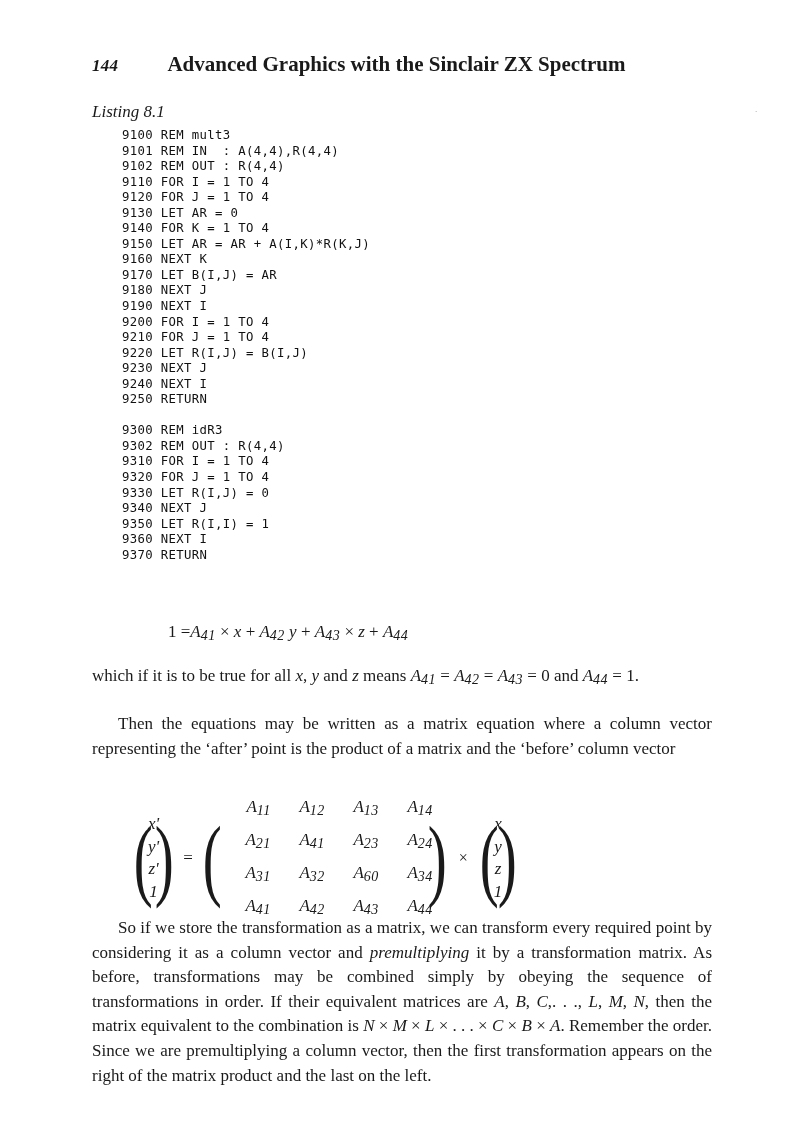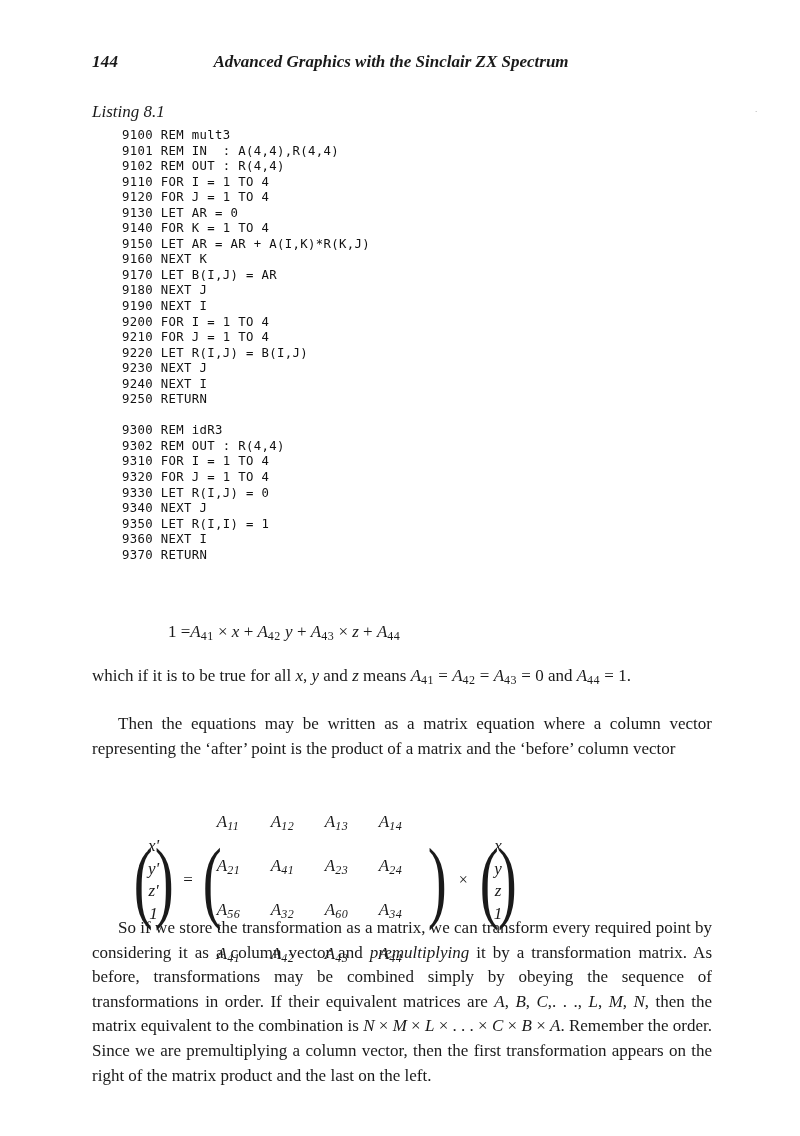--- a/index.html
+++ b/index.html
@@ -29,24 +29,23 @@
     display: flex;
     align-items: baseline;
   }
   .folio {
     font-style: italic;
     font-weight: bold;
     font-size: 17px;
     letter-spacing: 0.3px;
   }
   .running-title {
-    font-style: italic;
     font-weight: bold;
-    font-size: 17px;
-    margin-left: 95px;
+    font-size: 21px;
+    margin-left: 49px;
     white-space: nowrap;
   }
   .listing-label {
     position: absolute;
     left: 92px;
     top: 102px;
     font-style: italic;
     font-size: 17px;
   }
   .code {
@@ -71,23 +70,24 @@
   }
   .eq-display {
     position: absolute;
     left: 168px;
     top: 622px;
     font-size: 17px;
     font-family: "Liberation Serif", serif;
   }
   .eq-display i { font-style: italic; }
   sub.small {
-    font-size: 12px;
+    font-size: 14px;
     vertical-align: -3px;
     letter-spacing: 0.5px;
+    font-style: italic;
   }
   .para {
     position: absolute;
     left: 92px;
     width: 620px;
     font-size: 17px;
     line-height: 24.6px;
     text-align: justify;
   }
   .para i { font-style: italic; }
@@ -141,24 +141,23 @@
     line-height: 22.5px;
     font-style: italic;
     text-align: center;
   }
   .mtx {
     display: grid;
     grid-template-columns: repeat(4, 54px);
     padding: 0 16px;
   }
   .mtx > span {
-    line-height: 19px;
-    font-style: italic;
-    text-align: left;
-    margin-top: 20px;
+    line-height: 29px;
+    font-style: italic;
+    text-align: right;
   }
   .eqsign {
     padding: 0 8px;
     font-size: 17px;
   }
   .times {
     padding: 0 10px;
     font-size: 16px;
   }
   .tiny-mark {
@@ -213,21 +212,21 @@
         <span class="bracket-l">(</span>
         <span class="mtx" id="matrix-grid">
             <span><i>A</i><sub class="small">11</sub></span>
             <span><i>A</i><sub class="small">12</sub></span>
             <span><i>A</i><sub class="small">13</sub></span>
             <span><i>A</i><sub class="small">14</sub></span>
             <span><i>A</i><sub class="small">21</sub></span>
             <span><i>A</i><sub class="small">41</sub></span>
             <span><i>A</i><sub class="small">23</sub></span>
             <span><i>A</i><sub class="small">24</sub></span>
-            <span><i>A</i><sub class="small">56</sub></span>
+            <span><i>A</i><sub class="small">31</sub></span>
             <span><i>A</i><sub class="small">32</sub></span>
             <span><i>A</i><sub class="small">60</sub></span>
             <span><i>A</i><sub class="small">34</sub></span>
             <span><i>A</i><sub class="small">41</sub></span>
             <span><i>A</i><sub class="small">42</sub></span>
             <span><i>A</i><sub class="small">43</sub></span>
             <span><i>A</i><sub class="small">44</sub></span>
           </span>
         <span class="bracket-r">)</span>
       </span>

